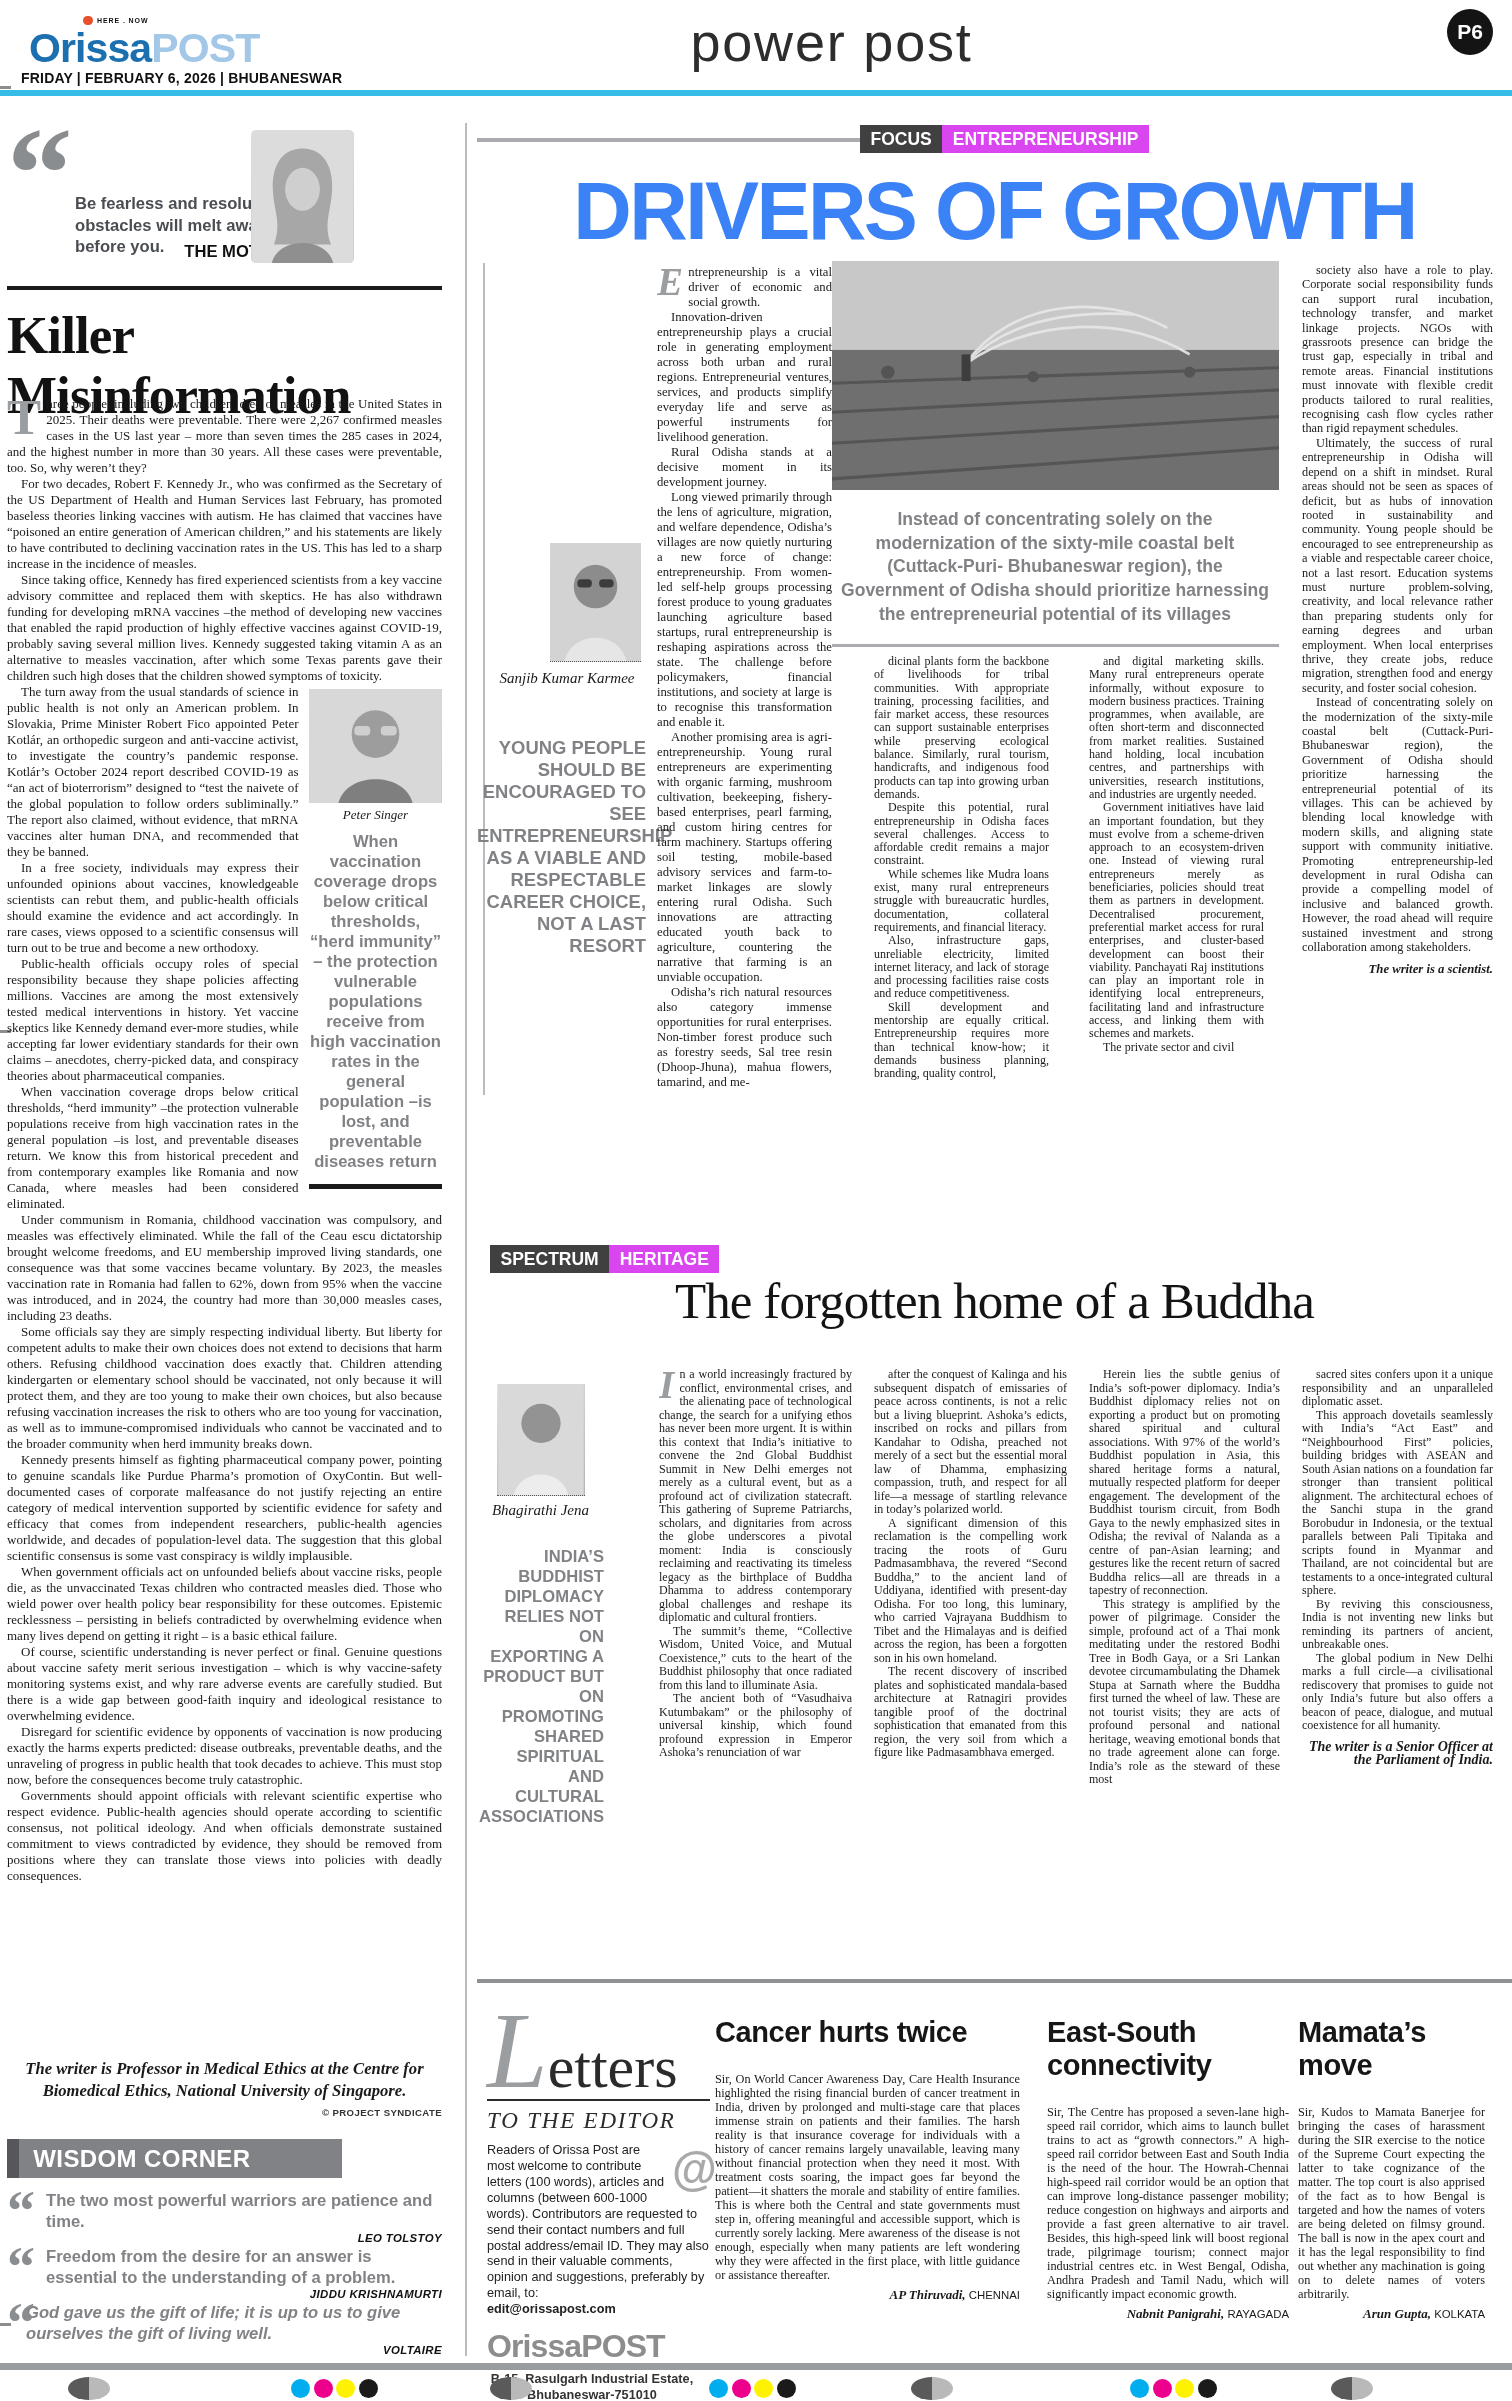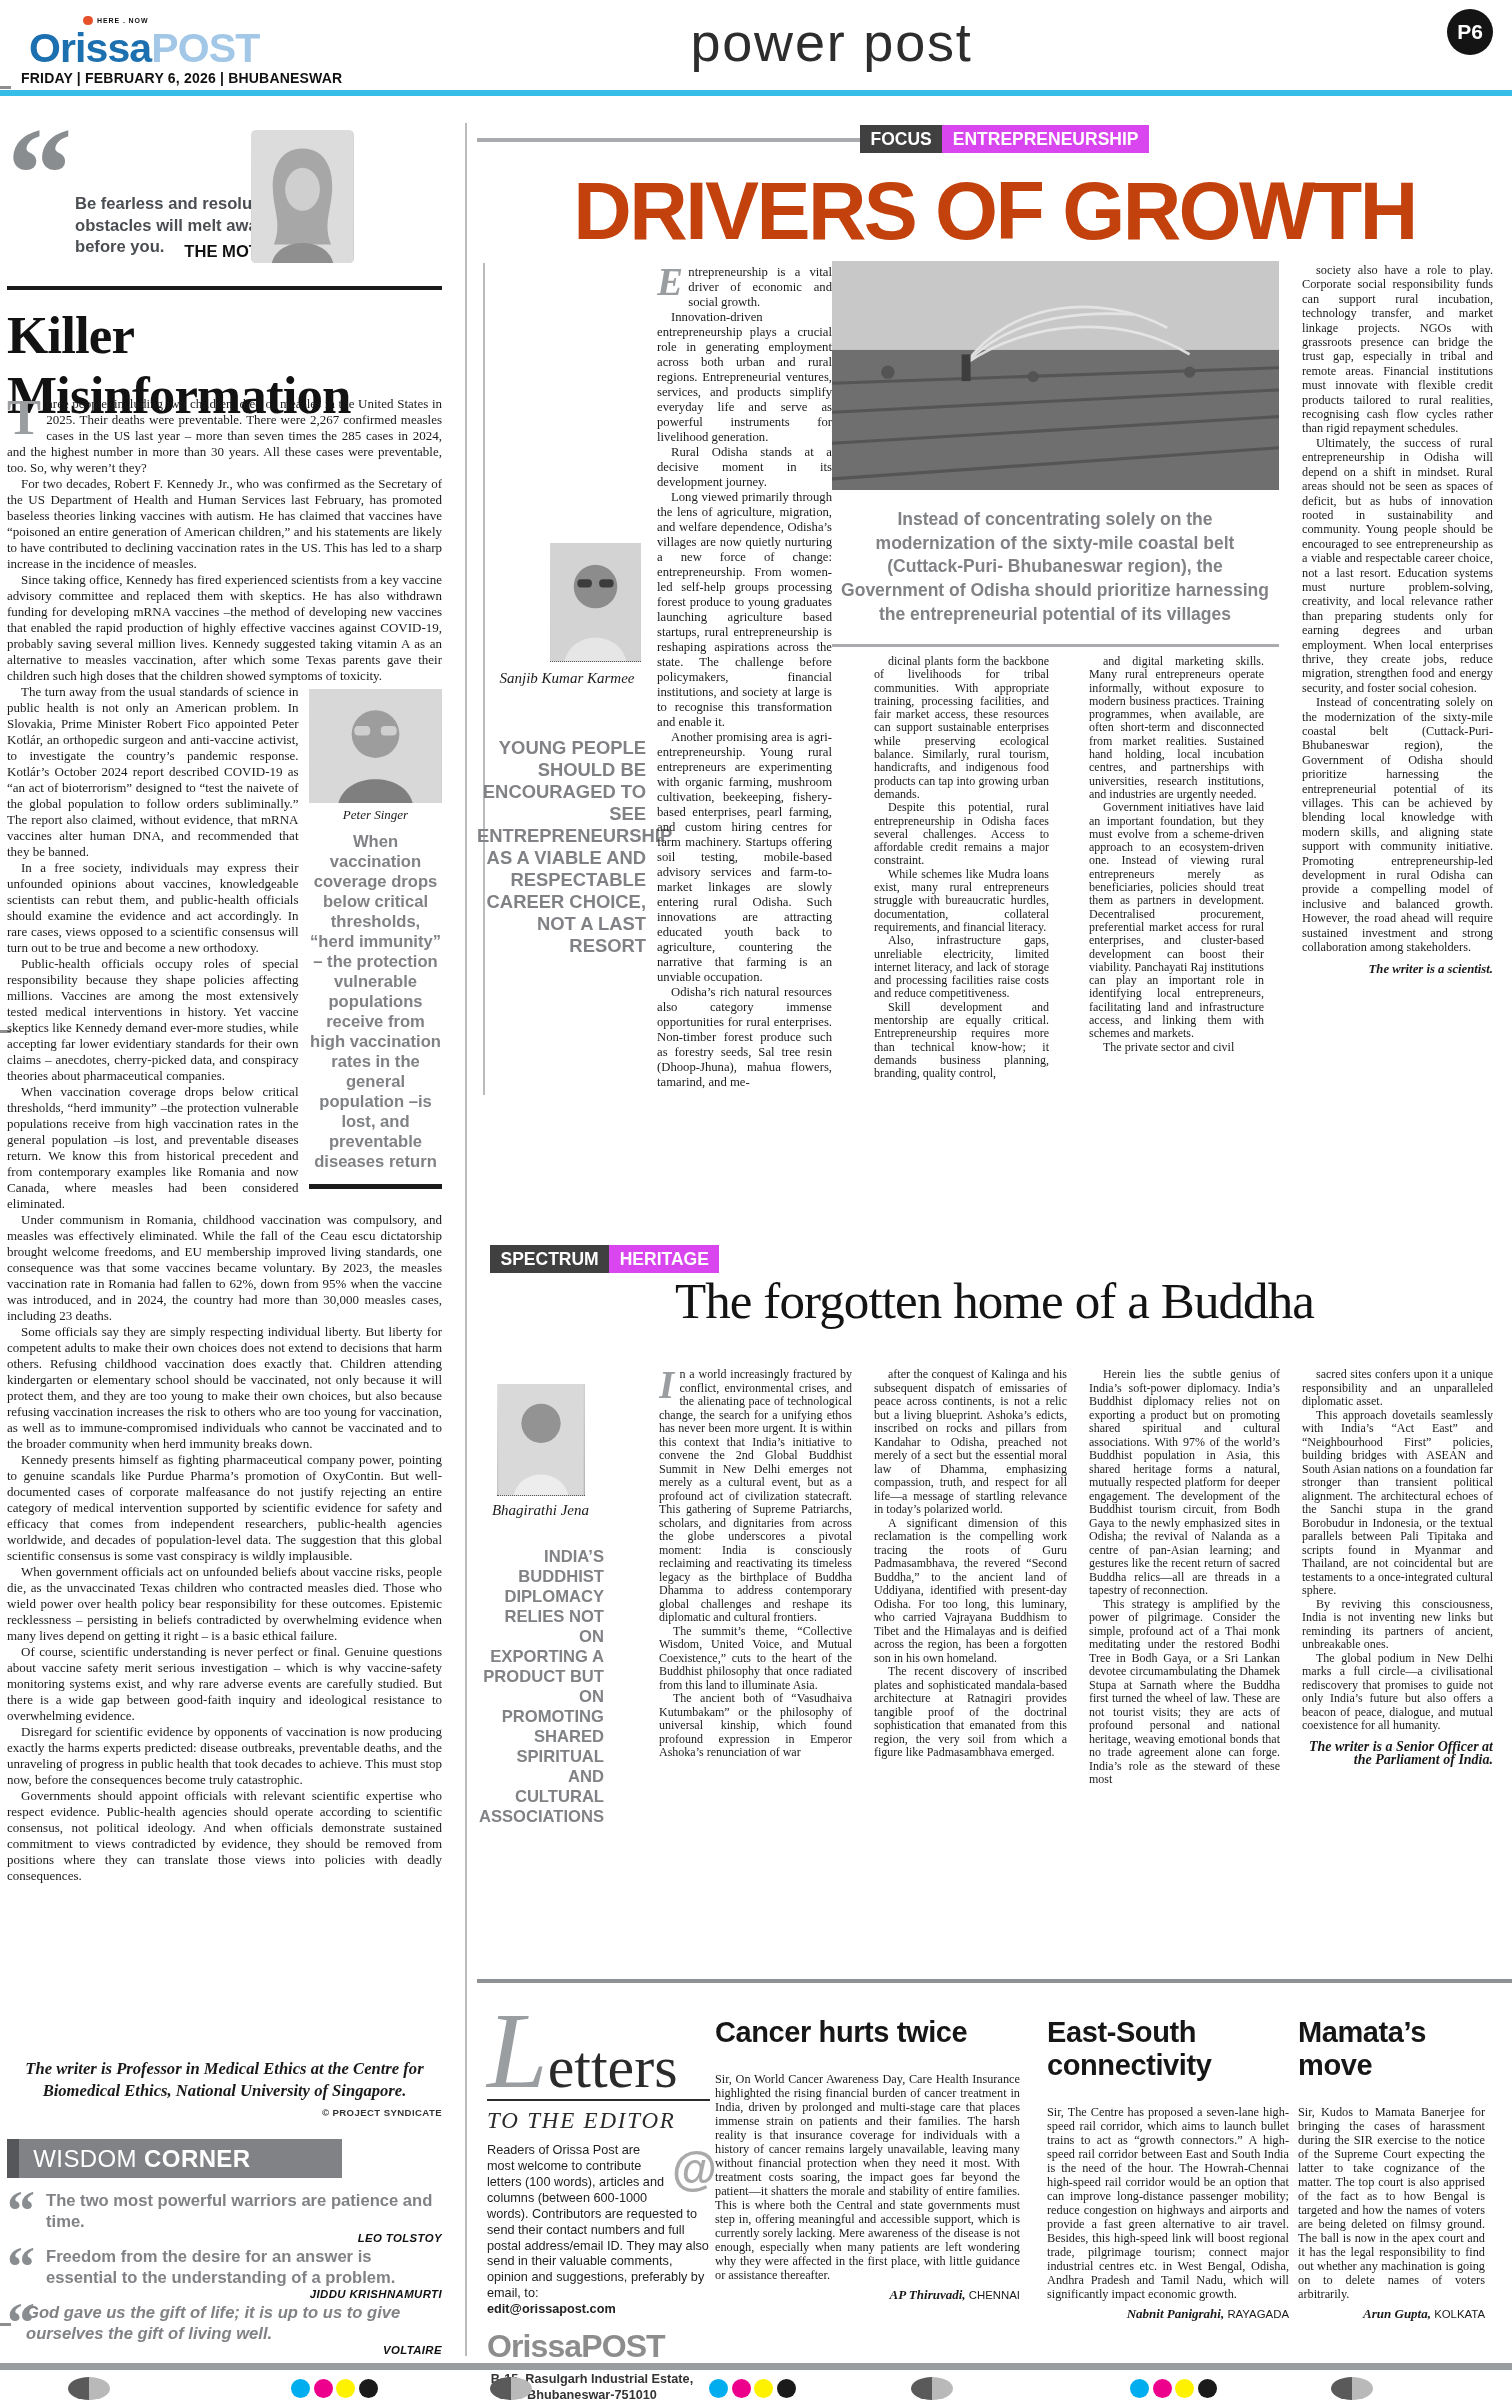--- a/index.html
+++ b/index.html
@@ -44,31 +44,31 @@
   .km-pullquote { font-family:"Liberation Sans",sans-serif; font-weight:bold; color:#808285; font-size:16.6px;
                   line-height:20px; text-align:center; text-indent:0; }
   .inset-rule { background:#1a1a1a; height:5.3px; margin-top:12.3px; }
   .credit { font-family:"Liberation Serif",serif; font-style:italic; font-weight:bold; font-size:16.6px; text-align:center; line-height:1.35; }
   .syndicate { font-family:"Liberation Sans",sans-serif; font-size:9.6px; font-weight:bold; color:#333; text-align:right; letter-spacing:0.4px; }
 
   
   .wisdom-bar { background:#808285; height:39px; display:flex; align-items:center; padding-left:14px; }
   .wisdom-accent { background:#55575a; width:12.3px; height:39px; }
   .wisdom-title { font-family:"Liberation Sans",sans-serif; color:#fff; font-size:24px; letter-spacing:0.4px; }
-  .wisdom-title b { font-weight:bold; } .wisdom-title span { font-weight:normal;margin-top:44px; }
+  .wisdom-title b { font-weight:bold; } .wisdom-title span { font-weight:bold;margin-top:44px; }
   .wq-icon { font-family:"Liberation Serif",serif; font-weight:bold; color:#8a8d90; font-size:56px; line-height:.6; }
   .wq-text { font-family:"Liberation Sans",sans-serif; font-weight:bold; color:#808285; font-size:16.6px; line-height:1.25; }
   .wq-attrib { font-family:"Liberation Sans",sans-serif; font-weight:bold; color:#111; font-size:11.4px; letter-spacing:0.4px; text-align:right;font-style:italic; }
 
   
   .tag { font-family:"Liberation Sans",sans-serif; font-weight:bold; color:#fff; font-size:17.5px; padding:3.5px 10.5px; display:inline-block; }
   .tag.gray { background:#404040; } .tag.black { background:#d946ef; }
 
   
-  .drivers-title { font-family:"Liberation Sans",sans-serif; font-weight:900; font-size:81px; letter-spacing:-2.6px; color:#c2410c; text-align:center; }
+  .drivers-title { font-family:"Liberation Sans",sans-serif; font-weight:900; font-size:81px; letter-spacing:-2.6px; color:#3b82f6; text-align:center; }
   .colbody { font-size:12px; line-height:13.3px; text-align:justify; overflow:hidden; }
   .colbody .dropcap { font-size:39px; line-height:30px; font-style:italic; }
   .rail-caption { font-family:"Liberation Serif",serif; font-style:italic; font-size:15px; text-align:center; line-height:1.2; }
   .pullquote { font-family:"Liberation Sans",sans-serif; font-weight:bold; color:#808285; text-align:right; }
   .irr-caption { font-family:"Liberation Sans",sans-serif; font-weight:bold; color:#808285; font-size:17.5px; line-height:1.35; text-align:center; }
   .sci-credit { font-family:"Liberation Serif",serif; font-style:italic; font-weight:bold; font-size:12.7px; text-align:right; margin-top:7px; text-indent:0; }
 
   
   .buddha-title { font-family:"Liberation Serif",serif; font-size:51px; color:#141414; text-align:center; letter-spacing:-0.9px; }
 

